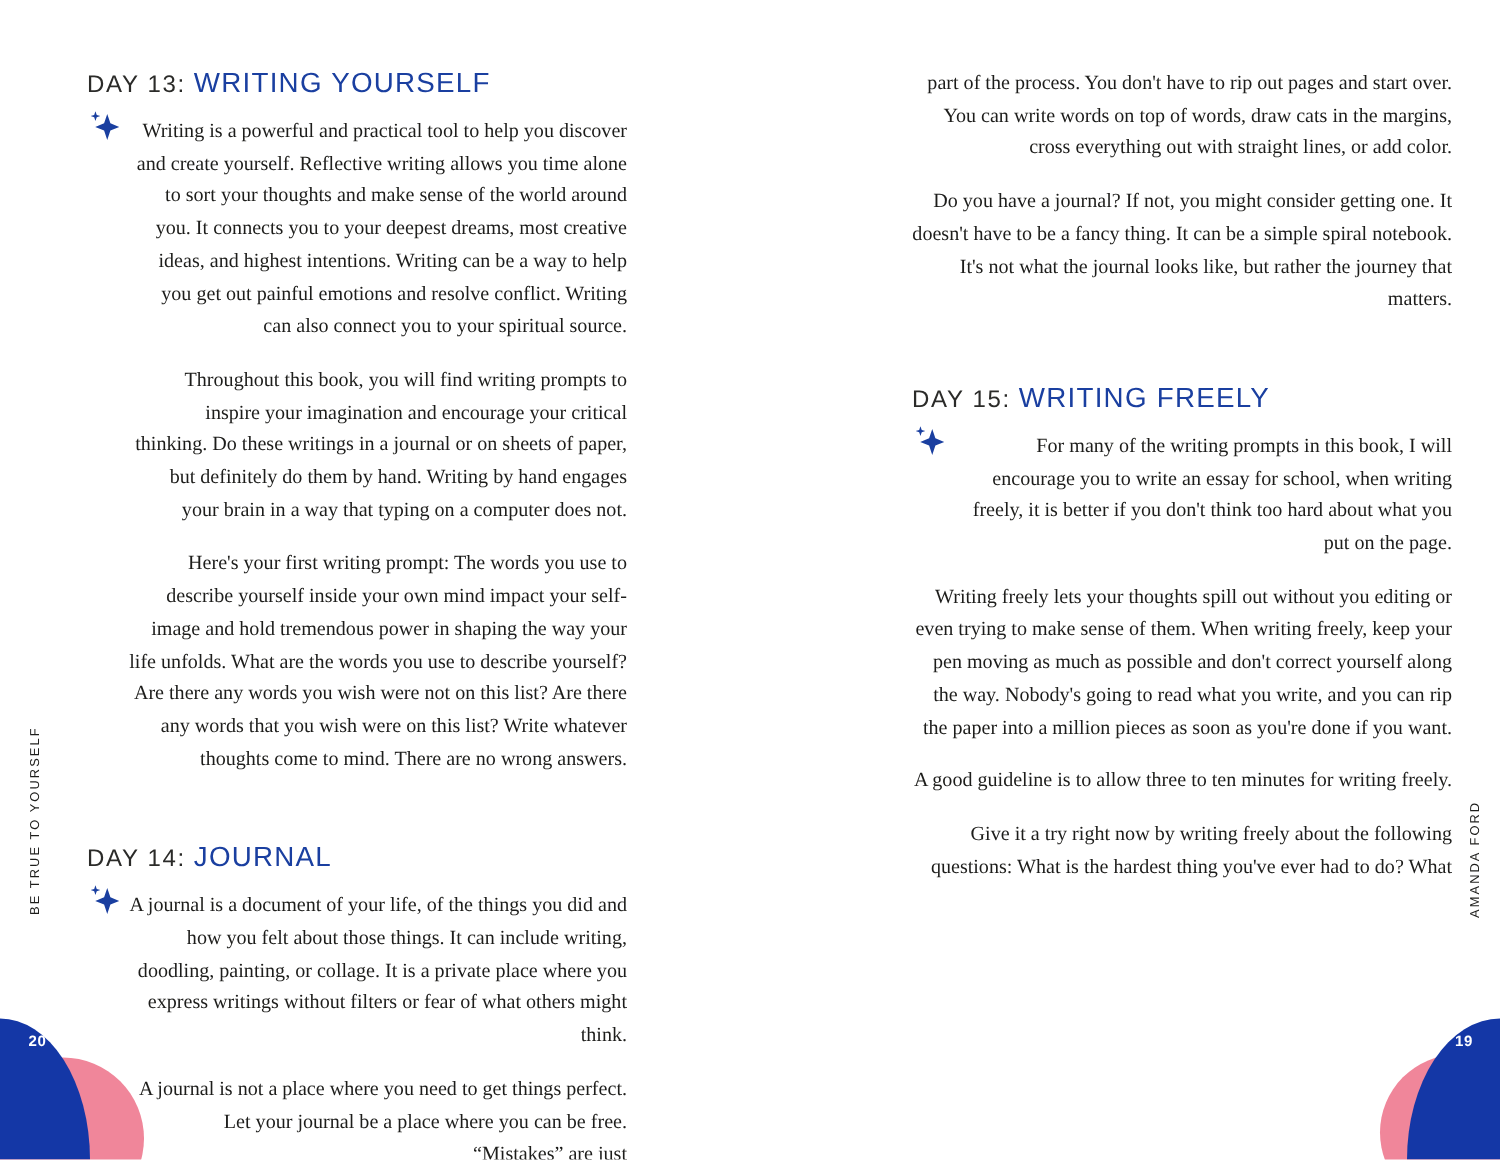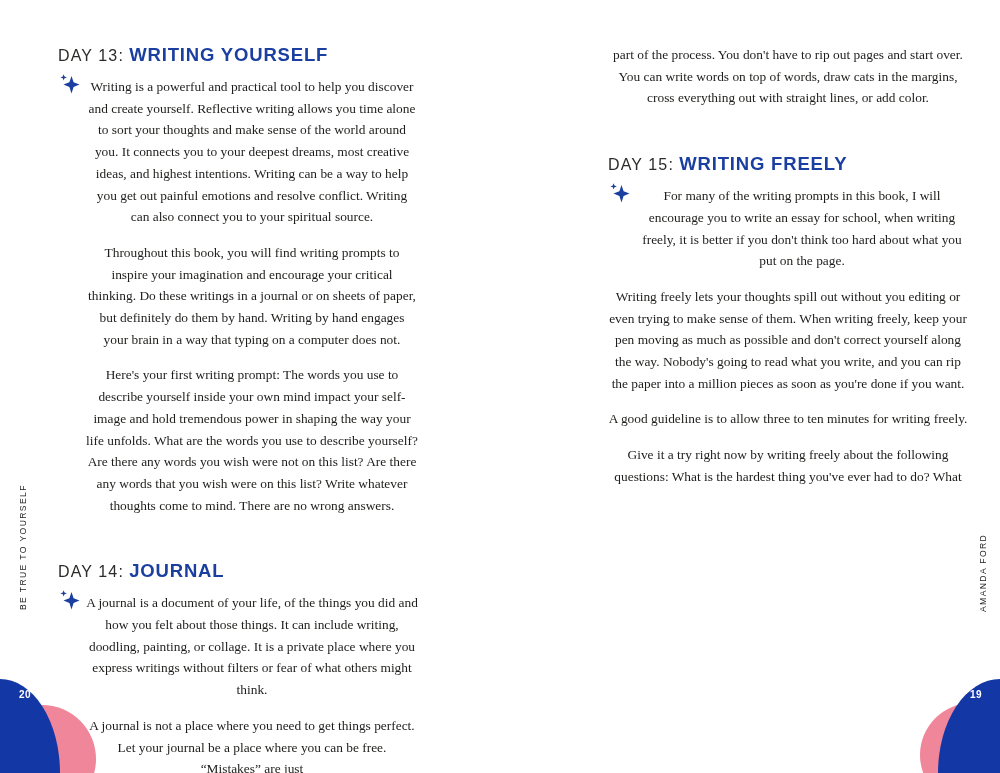--- a/index.html
+++ b/index.html
@@ -47,33 +47,33 @@
     margin: 0 0 10px 0;
     white-space: nowrap;
   }
   .day-heading .day-label {
     font-weight: 400;
     color: #2b2b29;
     letter-spacing: 0.07em;
     font-size: 16px;
   }
   .day-heading .day-title {
-    font-weight: 700;
+    font-weight: 400;
     color: #1a3fa0;
     letter-spacing: 0.045em;
     font-size: 18.5px;
   }
   .heading-spacer { height: 30px; }
 
   
   p.para {
     font-size: 13.4px;
     line-height: 1.62;
     margin: 0 0 14px 0;
-    text-align: center;
+    text-align: right;
   }
   .indent { padding-left: 28px; }
   .first-para {
     position: relative;
     padding-left: 28px;
   }
 
   
   .sparkle {
     position: absolute;
@@ -208,20 +208,21 @@
       </p>
 
       <p class="para indent">A journal is not a place where you need to get things perfect. Let your journal be a place where you can be free. “Mistakes” are just</p>
     </div>
   </div>
 
   <div class="page page-right">
     <div class="column col-right">
 
       <p class="para">part of the process. You don't have to rip out pages and start over. You can write words on top of words, draw cats in the margins, cross everything out with straight lines, or add color.</p>
+      <p class="para">Do you have a journal? If not, you might consider getting one. It doesn't have to be a fancy thing. It can be a simple spiral notebook. It's not what the journal looks like, but rather the journey that matters.</p>
 
       <div class="heading-spacer"></div>
 
       <h2 class="day-heading">
         <span class="day-label">DAY 15:</span>
         <span class="day-title">WRITING FREELY</span>
       </h2>
 
       <p class="para first-para">
         <span class="sparkle">

